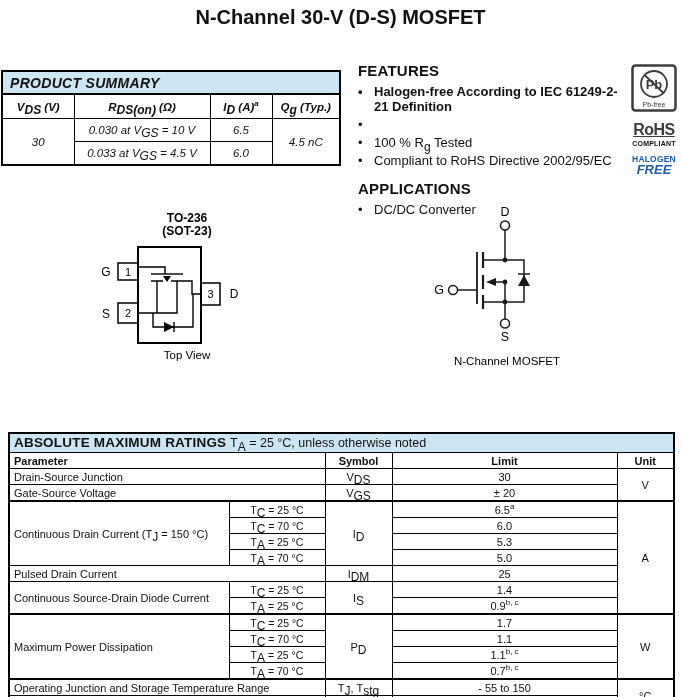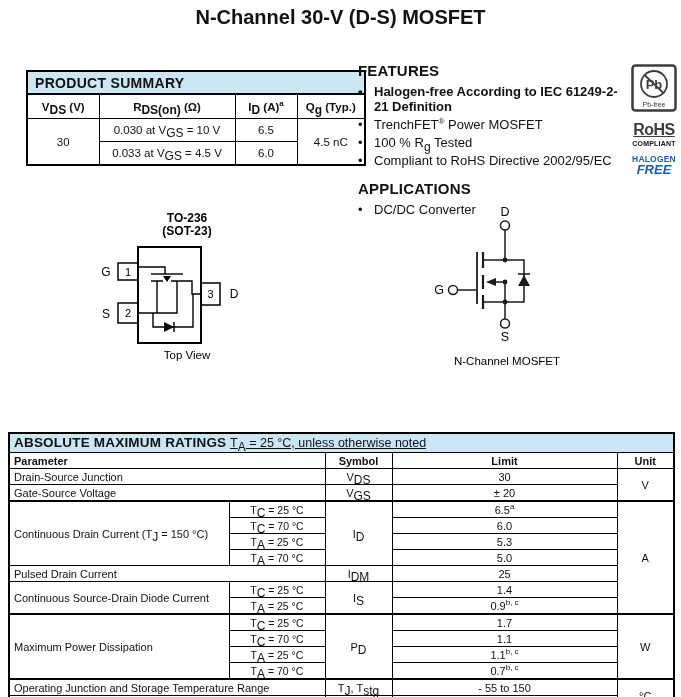--- a/index.html
+++ b/index.html
@@ -6,21 +6,21 @@
   #page{position:relative;width:681px;height:697px;background:#fff;
         font-family:"Liberation Sans",sans-serif;color:#111;overflow:hidden;}
   
   #title{position:absolute;top:6px;left:0;width:100%;text-align:center;
          font-size:20px;font-weight:bold;letter-spacing:0;}
   
   table{border-collapse:collapse;}
   sub{font-size:12px;line-height:0;}
   sup{font-size:8px;line-height:0;}
   
-  #ps{position:absolute;left:26px;top:70px;}
+  #ps{position:absolute;left:1px;top:70px;font-style:italic;}
   #ps table{width:338px;border:2px solid #000;table-layout:fixed;}
   #ps th,#ps td{border:1px solid #000;padding:1px 3px;text-align:center;
                 font-size:11.5px;vertical-align:middle;}
   #ps .bar{background:#cde6f3;text-align:left;font-size:14px;font-weight:bold;
            height:19px;padding-left:7px;letter-spacing:0.3px;border-bottom:2px solid #000;}
   #ps .hdr{font-weight:bold;height:21px;}
   #ps td{height:20px;}
   
   #features{position:absolute;left:358px;top:62px;width:272px;}
   .sec-h{font-size:15px;font-weight:bold;margin:0 0 5px 0;letter-spacing:0.2px;}
@@ -39,21 +39,21 @@
   #sym{position:absolute;left:430px;top:205px;}
   svg text{font-family:"Liberation Sans",sans-serif;}
   
   #amr{position:absolute;left:8px;top:432px;}
   #amr table{width:665px;border:2px solid #000;table-layout:fixed;}
   #amr th,#amr td{border:1px solid #000;padding:0 4px;font-size:11px;
                   text-align:center;vertical-align:middle;height:15px;line-height:12px;}
   #amr .bar{background:#cde6f3;text-align:left;height:18px;font-size:13.5px;
             padding-left:4px;border-bottom:1px solid #000;}
   #amr .bar .t{font-weight:bold;letter-spacing:0.2px;}
-  #amr .bar .n{font-weight:normal;font-size:12.5px;text-decoration:underline;}
+  #amr .bar .n{font-weight:normal;font-size:12.5px;}
   #amr .hrow th{font-weight:bold;}
   #amr .hrow th.pl{text-align:left;}
   #amr td.param{text-align:left;}
   #amr tr.sec>td{border-top:2px solid #000;}
   #amr td.cond{font-size:10.5px;}
 </style>
 </head>
 <body>
 
 <div id="page">
@@ -93,21 +93,20 @@
   </div>
 
   <div id="features">
     <div class="sec-h">FEATURES</div>
     <div class="blt bold">
       <span class="dot">•</span>
       <span>Halogen-free According to IEC 61249-2-21 Definition</span>
     </div>
     <div class="blt">
       <span class="dot">•</span>
-      <span>TrenchFET<sup>®</sup> Power MOSFET</span>
     </div>
     <div class="blt">
       <span class="dot">•</span>
       <span>100 % R<sub>g</sub> Tested</span>
     </div>
     <div class="blt">
       <span class="dot">•</span>
       <span>Compliant to RoHS Directive 2002/95/EC</span>
     </div>
     <div class="sec-h" id="apps-h">APPLICATIONS</div>

